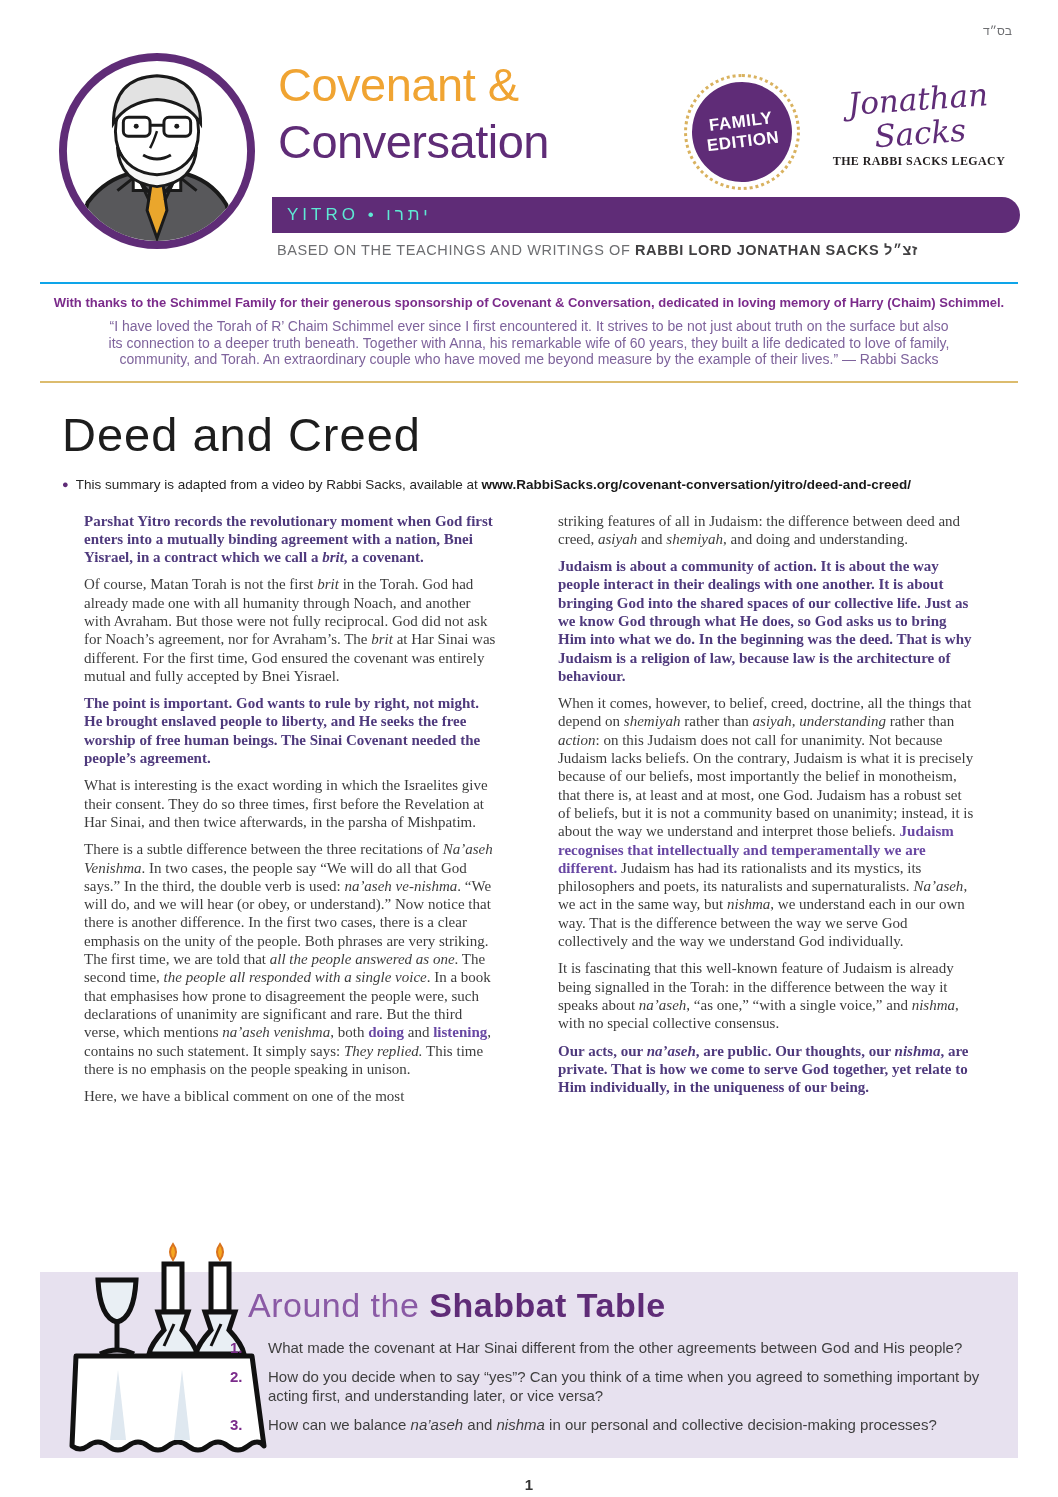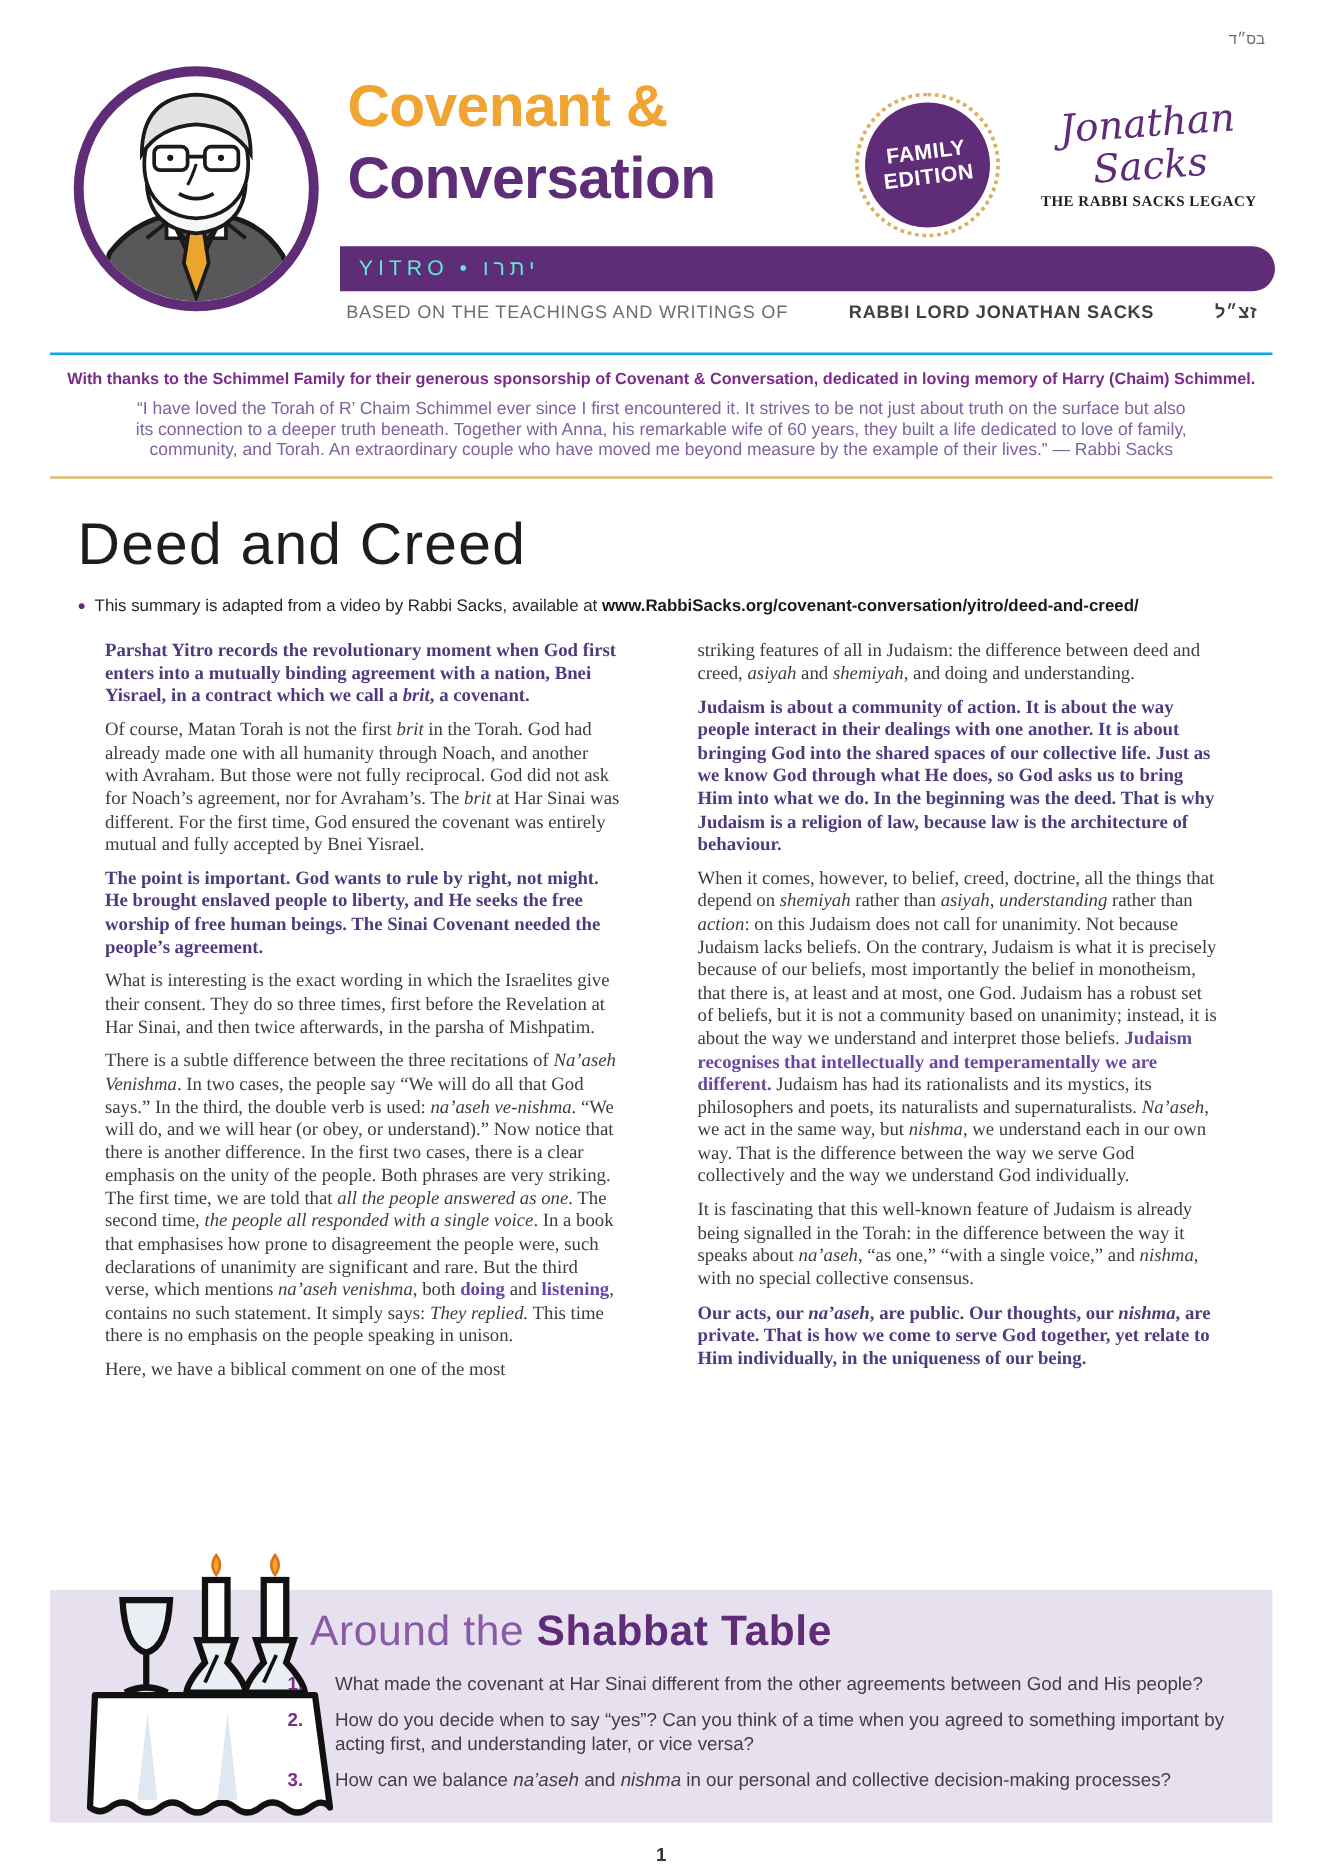--- a/index.html
+++ b/index.html
@@ -4,21 +4,21 @@
 <style>
   * { margin:0; padding:0; box-sizing:border-box; }
   html,body { background:#fff; }
   body { width:1058px; height:1497px; overflow:hidden; position:relative;
          font-family:"Liberation Sans", sans-serif; }
 
   
   .header { position:relative; height:266px; }
   .bsd { position:absolute; right:46px; top:24px; font-size:12px; color:#6d6e71; }
   .portrait { position:absolute; left:58px; top:52px; width:198px; height:198px; }
-  .masthead { position:absolute; left:278px; top:56px; font-weight:700;
+  .masthead { position:absolute; left:278px; top:56px; font-weight:400;
               font-size:47px; line-height:57px; letter-spacing:-0.5px; }
   .masthead .line1 { color:#f0a432; }
   .masthead .line2 { color:#5f2c77; }
   .badge-outer { position:absolute; left:684px; top:74px; width:116px; height:116px;
                  border:3px dotted #d9b25f; border-radius:50%;
                  display:flex; align-items:center; justify-content:center; }
   .badge-inner { width:100px; height:100px; border-radius:50%; background:#5f2c77;
                  color:#fff; font-weight:700; font-size:17px; line-height:20px;
                  letter-spacing:0.5px; display:flex; flex-direction:column;
                  align-items:center; justify-content:center; transform:rotate(-7deg); }
@@ -26,21 +26,21 @@
   .sig-script { font-family:"DejaVu Serif", serif; font-style:italic; color:#5f2c77;
                 font-size:31px; line-height:34px; transform:rotate(-4deg); }
   .sig-legacy { font-family:"Liberation Serif", serif; font-weight:700; font-size:12px;
                 color:#231f20; letter-spacing:0.4px; margin-top:4px; }
   .parsha-bar { position:absolute; left:272px; top:197px; width:748px; height:36px;
                 background:#5f2c77; border-radius:0 18px 18px 0; color:#5eead4;
                 display:flex; align-items:center; padding-left:15px;
                 font-size:17px; letter-spacing:4px; }
   .based-on { position:absolute; left:277px; top:242px; font-size:14.5px;
               color:#6d6e71; letter-spacing:0.6px; }
-  .based-on b { color:#414042;margin-left:44px; }
+  .based-on b { color:#414042; }
 
   
   .sponsor { margin:16px 40px 0; border-top:2px solid #0ea5e9; border-bottom:2px solid #dcbc6e;
              padding:11px 8px 13px; text-align:center; }
   .sponsor-thanks { font-size:13px; font-weight:700; color:#7b2c8b; margin-bottom:8px; }
   .sponsor-quote { font-size:14px; color:#7e639c; line-height:16.5px; }
 
   
   .article-title { margin:24px 0 0 62px; font-size:47px; font-weight:300;
                    color:#1d1d1d; letter-spacing:1px; }

